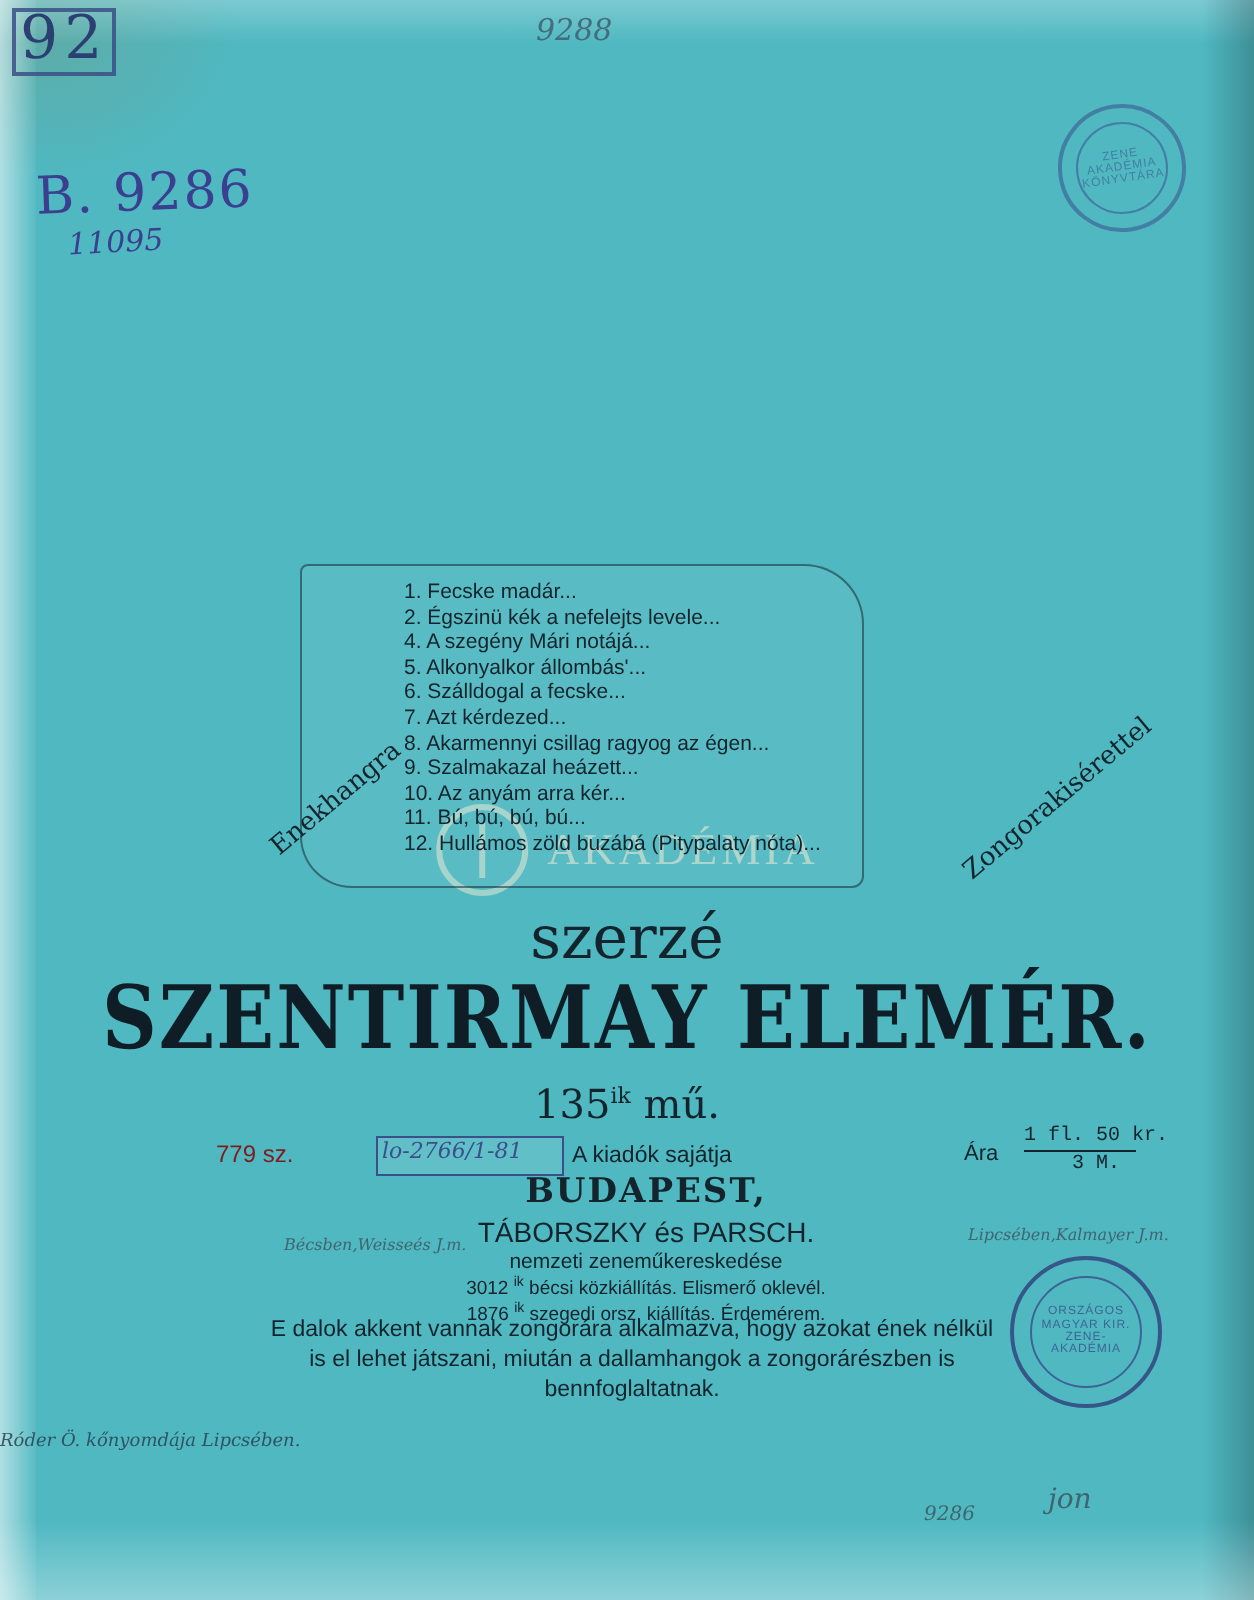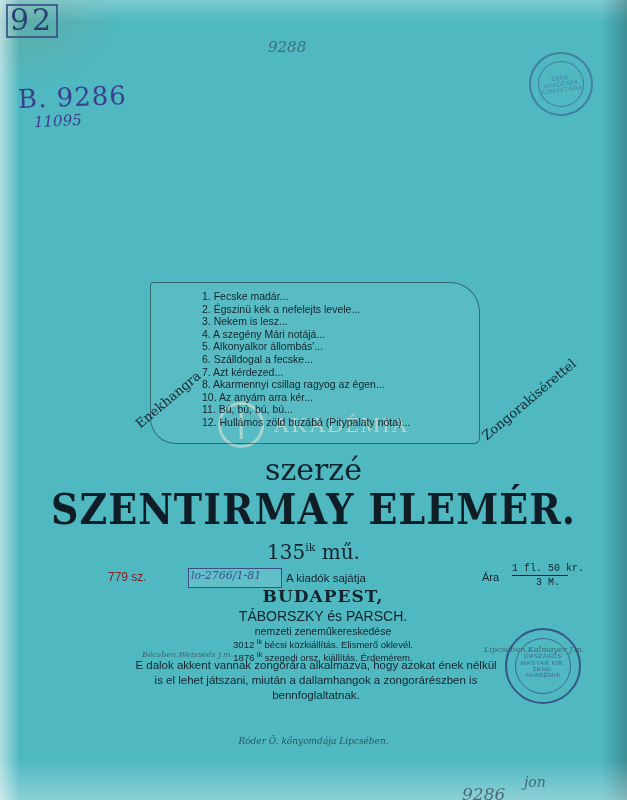--- a/index.html
+++ b/index.html
@@ -59,21 +59,20 @@
     font-family: "DejaVu Serif", serif;
     color: #24386e;
     font-style: italic;
   }
   .pencil {
     position: absolute;
     font-family: "DejaVu Serif", serif;
     color: #3a4a55;
     font-style: italic;
     opacity: 0.75;
-    margin-top: 32px;
   }
   #top-left-number {
     left: 10px; top: 2px;
     font-size: 30px;
     color: #2b3f73;
     font-style: normal;
     font-family: "DejaVu Serif", serif;
     letter-spacing: 3px;
   }
   #top-left-box {
@@ -197,21 +196,21 @@
     letter-spacing: 0.4px;
   }
   #subtitle1 { margin-top: 24px; }
   #subtitle2 { margin-top: 6px; }
 
   
   #scroll {
     position: absolute;
     left: 150px;
     top: 282px;
-    width: 330px;
+    width: 282px;
     height: 162px;
   }
   #scroll-shape {
     position: absolute;
     inset: 0;
     border: 1px solid rgba(20,40,50,0.55);
     border-radius: 4px 30px 6px 26px;
     background: rgba(255,255,255,0.06);
   }
   #song-list {
@@ -379,39 +378,37 @@
     text-align: center;
     font-family: "Liberation Sans", sans-serif;
     font-size: 11.5px;
     line-height: 15px;
     color: #14242d;
   }
   #printer {
     position: absolute;
     left: 0; right: 0;
     top: 716px;
-    text-align: center;
     font-family: "DejaVu Serif", serif;
     font-style: italic;
     font-size: 9px;
     color: #2a4250;
     opacity: 0.85;
-    margin-top: 20px;
   }
   #engraver-left {
     left: 142px; top: 618px;
     font-size: 8px;
   }
   #engraver-right {
     left: 484px; top: 613px;
     font-size: 8px;
   }
   #bottom-number {
     left: 462px; top: 752px;
-    font-size: 17px;
+    font-size: 10px;
     color: #3a4a55;
   }
   #bottom-mark {
     left: 524px; top: 742px;
     font-size: 14px;
     color: #3a4a55;
   }
 </style>
 </head>
 <body>
@@ -441,26 +438,26 @@
     <span class="wm-logo"></span>
     <span>AKADÉMIA</span>
   </div>
 
 
   <div id="scroll">
     <div id="scroll-shape"></div>
     <ul id="song-list">
       <li>1. Fecske madár...</li>
       <li>2. Égszinü kék a nefelejts levele...</li>
-      <li>3. Nekem is lesz...</li>
       <li>4. A szegény Mári notájá...</li>
       <li>5. Alkonyalkor állombás'...</li>
       <li>6. Szálldogal a fecske...</li>
       <li>7. Azt kérdezed...</li>
       <li>8. Akarmennyi csillag ragyog az égen...</li>
+      <li>9. Szalmakazal heázett...</li>
       <li>10. Az anyám arra kér...</li>
       <li>11. Bú, bú, bú, bú...</li>
       <li>12. Hullámos zöld buzábá (Pitypalaty nóta)...</li>
     </ul>
   </div>
   <div class="side-label" id="label-left">Enekhangra</div>
   <div class="side-label" id="label-right">Zongorakisérettel</div>
 
   <div id="szerze">szerzé</div>
   <div id="composer">SZENTIRMAY ELEMÉR.</div>

